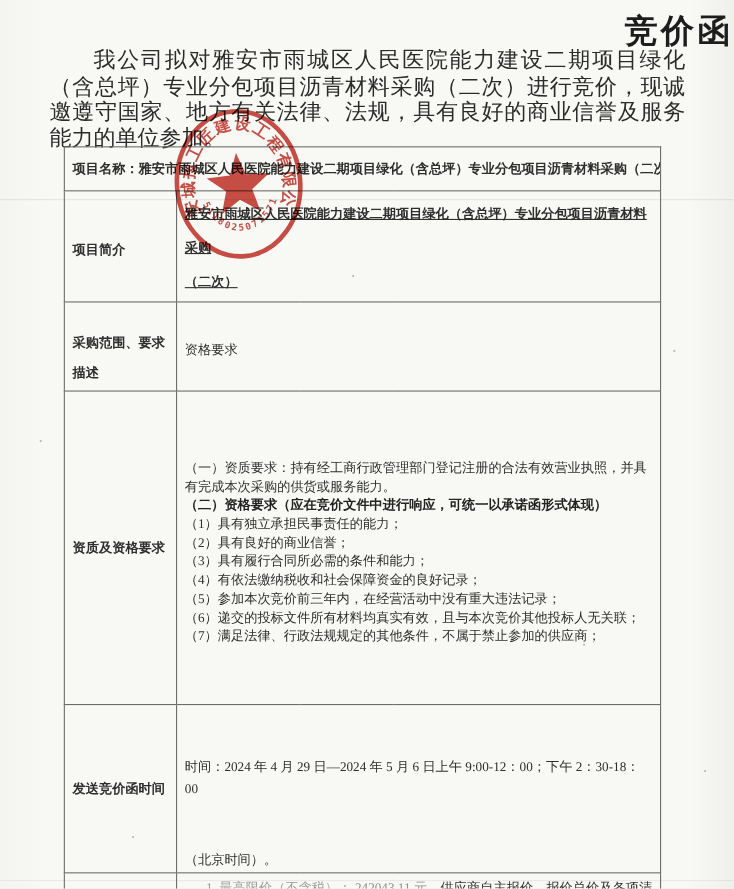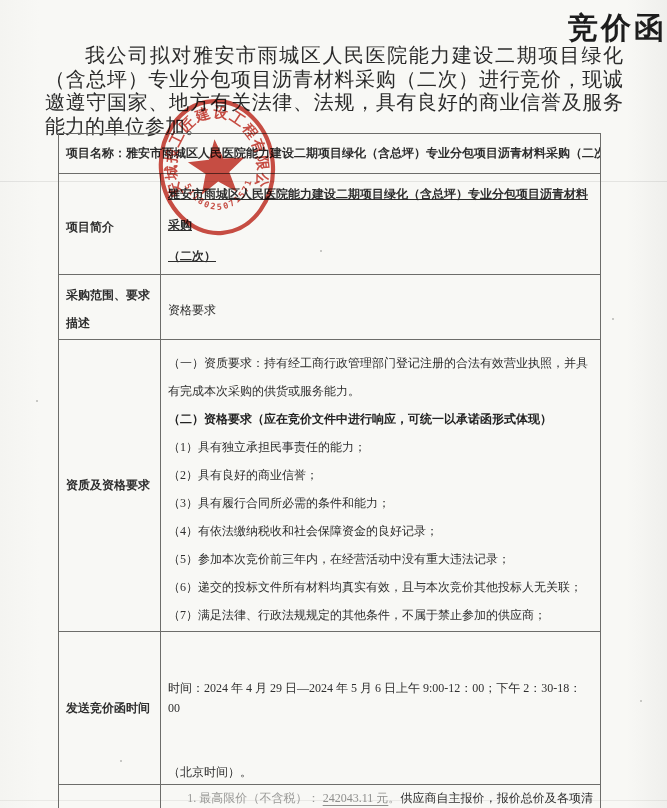--- a/index.html
+++ b/index.html
@@ -37,21 +37,21 @@
     font-size:12px;color:#2e2e2e;overflow:hidden;
   }
   td.lbl{font-weight:bold;color:#222;}
   .b{font-weight:bold;color:#222;}
   .nowrap{white-space:nowrap;}
   .row1{font-size:11.5px;letter-spacing:0;}
   .brief-line{font-weight:bold;line-height:31px;text-decoration:underline;}
   .scope-lbl{line-height:28px;}
   .dur-line{line-height:19px;}
   .qual{font-size:12.4px;line-height:27.4px;}
-  .qual .q-wrap{line-height:28px;}
+  .qual .q-wrap{line-height:17px;}
   .vtop{vertical-align:top;}
   .time-line{line-height:20px;margin-top:44px;}
   .quote-cell{font-size:12px;line-height:18.4px;vertical-align:top;}
   .quote-cell p{margin:0;text-indent:1.6em;text-align:justify;}
   .faded{color:#9a9a98;}
   .price-u{text-decoration:underline;text-underline-offset:3px;color:#8f8f8d;}
   
   #stamp{
     position:absolute;left:150px;top:92px;width:136px;height:152px;
     z-index:6;mix-blend-mode:multiply;opacity:.88;transform:rotate(-5deg);
@@ -94,21 +94,21 @@
 
     <tr style="height:55px">
       <td class="lbl vtop" style="padding-top:8px">项目简介</td>
       <td colspan="3" class="vtop" style="padding-top:5px">
         <div class="brief-line">雅安市雨城区人民医院能力建设二期项目绿化（含总坪）专业分包项目沥青材料采购</div>
         <div class="brief-line">（二次）</div>
       </td>
     </tr>
 
     <tr style="height:57px">
-      <td class="lbl vtop scope-lbl" style="padding-top:6px">
+      <td class="lbl vtop scope-lbl" style="padding-top:22px">
         <div>采购范围、要求</div>
         <div>描述</div>
       </td>
       <td colspan="3" class="vtop" style="padding-top:8px">资格要求</td>
     </tr>
 
 
     <tr style="height:285px">
       <td class="lbl">资质及资格要求</td>
       <td colspan="3" class="qual vtop" style="padding-top:9px">

